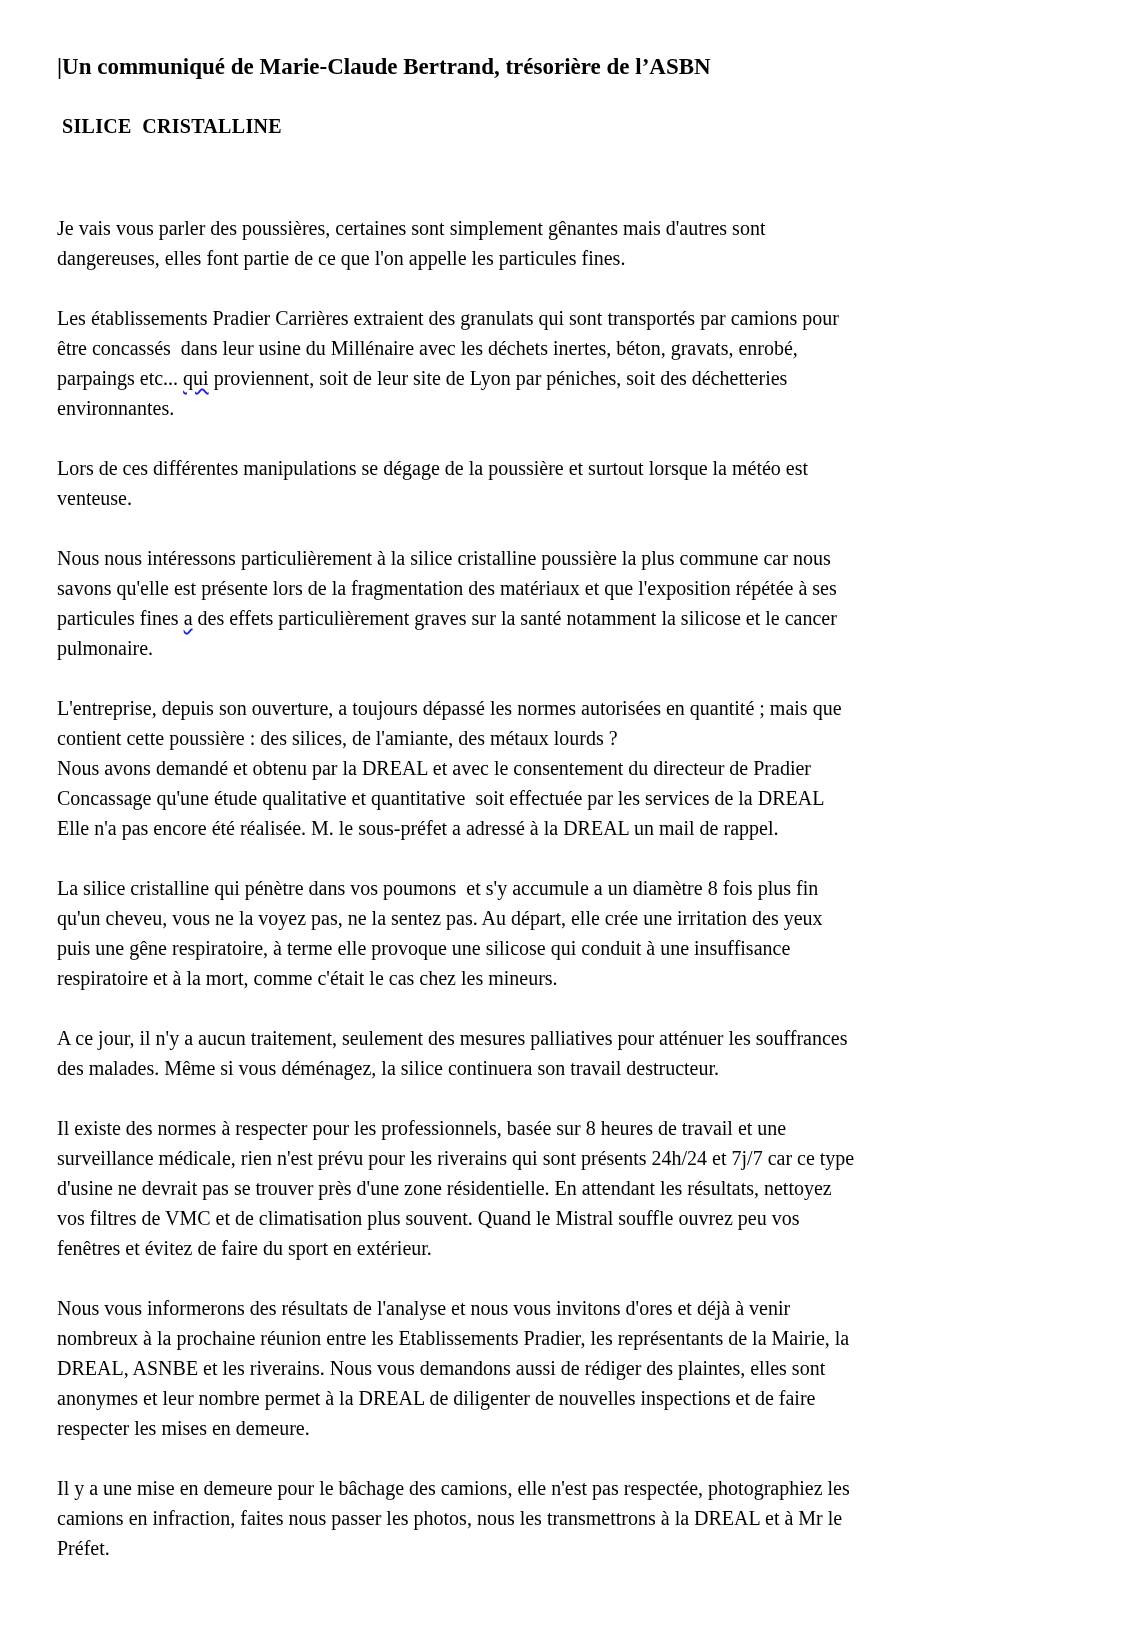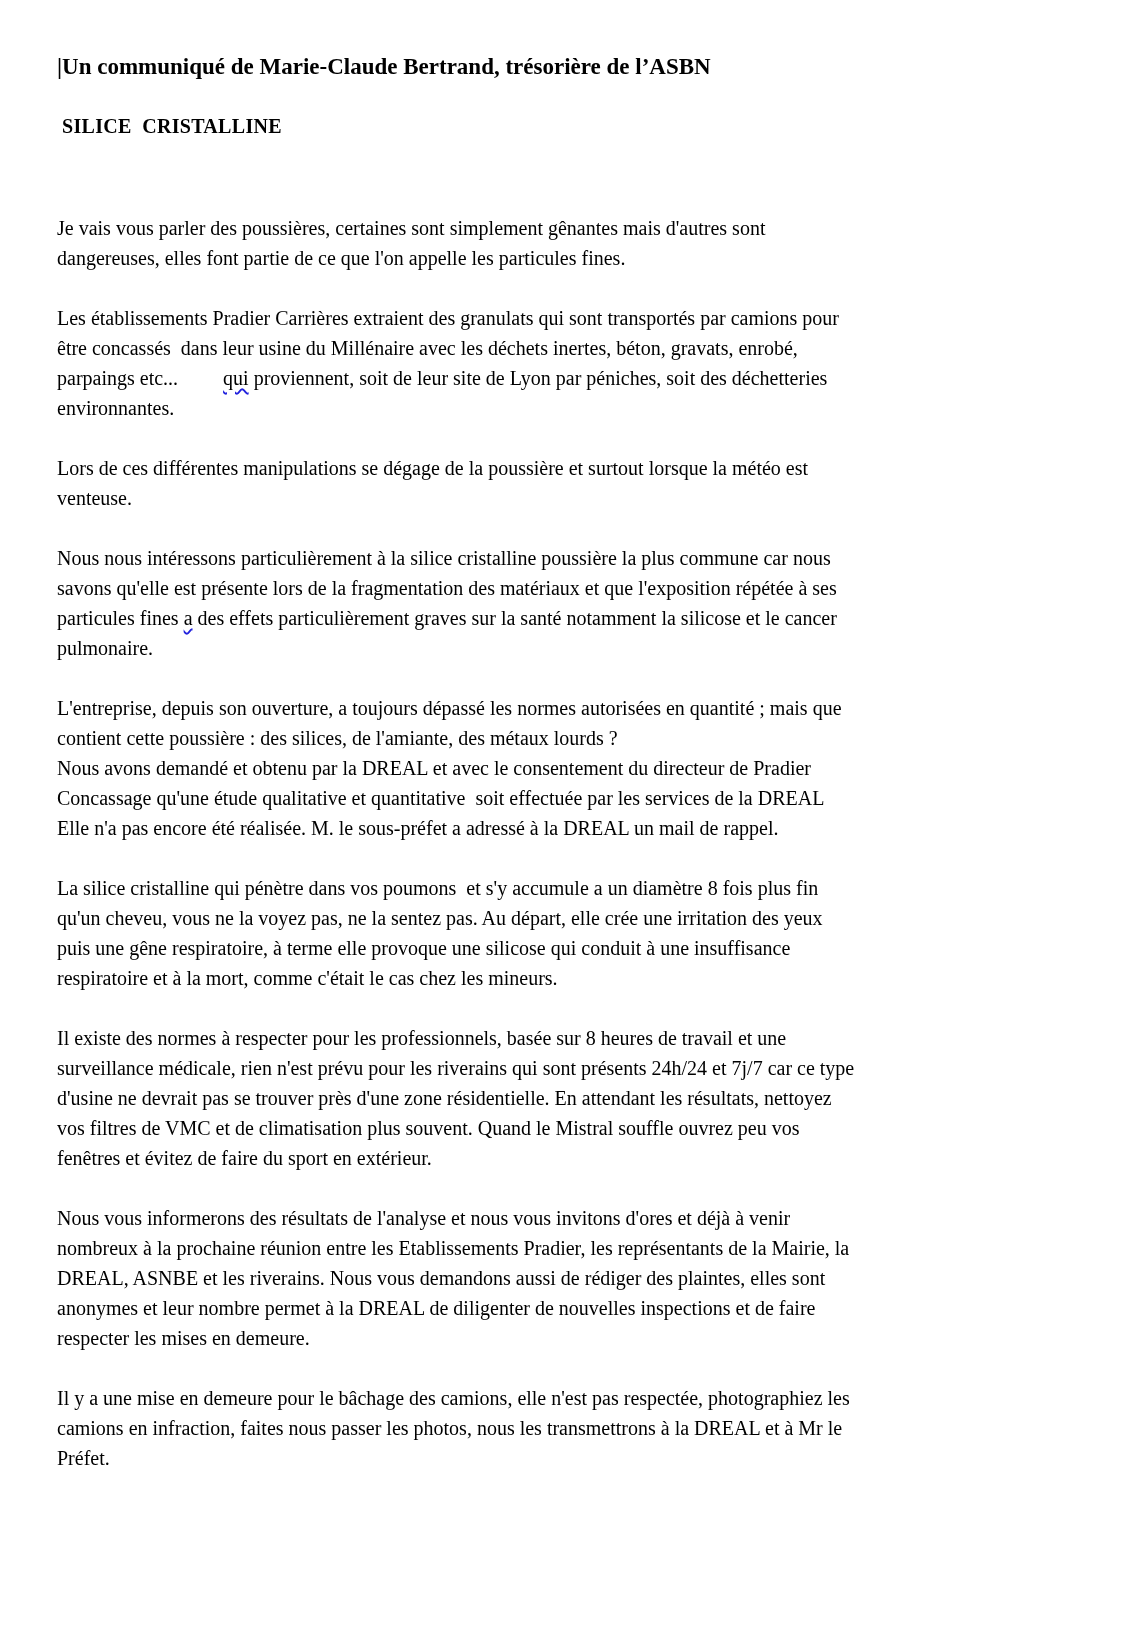--- a/index.html
+++ b/index.html
@@ -50,37 +50,39 @@
 <body>
 
 <div class="page">
   <div class="doc-header">|Un communiqué de Marie-Claude Bertrand, trésorière de l’ASBN</div>
   <div class="doc-title">SILICE  CRISTALLINE</div>
   <div class="doc-body" id="doc-body">
       <p class="para"><span>Je vais vous parler des poussières, certaines sont simplement gênantes mais d'autres sont
 dangereuses, elles font partie de ce que l'on appelle les particules fines.</span></p>
       <p class="para"><span>Les établissements Pradier Carrières extraient des granulats qui sont transportés par camions pour
 être concassés  dans leur usine du Millénaire avec les déchets inertes, béton, gravats, enrobé,
-parpaings etc... </span><span class="squiggle" style="text-decoration-color: rgb(34, 34, 221); margin-left: 40px;">qui</span><span> proviennent, soit de leur site de Lyon par péniches, soit des déchetteries
+parpaings etc... </span><span class="squiggle" style="text-decoration-color: rgb(34, 34, 221);">qui</span><span> proviennent, soit de leur site de Lyon par péniches, soit des déchetteries
 environnantes.</span></p>
       <p class="para"><span>Lors de ces différentes manipulations se dégage de la poussière et surtout lorsque la météo est
 venteuse.</span></p>
       <p class="para"><span>Nous nous intéressons particulièrement à la silice cristalline poussière la plus commune car nous
 savons qu'elle est présente lors de la fragmentation des matériaux et que l'exposition répétée à ses
 particules fines </span><span class="squiggle" style="text-decoration-color: rgb(34, 34, 221);">a</span><span> des effets particulièrement graves sur la santé notamment la silicose et le cancer
 pulmonaire.</span></p>
       <p class="para"><span>L'entreprise, depuis son ouverture, a toujours dépassé les normes autorisées en quantité ; mais que
 contient cette poussière : des silices, de l'amiante, des métaux lourds ?
 Nous avons demandé et obtenu par la DREAL et avec le consentement du directeur de Pradier
 Concassage qu'une étude qualitative et quantitative  soit effectuée par les services de la DREAL
 Elle n'a pas encore été réalisée. M. le sous-préfet a adressé à la DREAL un mail de rappel.</span></p>
       <p class="para"><span>La silice cristalline qui pénètre dans vos poumons  et s'y accumule a un diamètre 8 fois plus fin
 qu'un cheveu, vous ne la voyez pas, ne la sentez pas. Au départ, elle crée une irritation des yeux
 puis une gêne respiratoire, à terme elle provoque une silicose qui conduit à une insuffisance
 respiratoire et à la mort, comme c'était le cas chez les mineurs.</span></p>
+      <p class="para"><span>A ce jour, il n'y a aucun traitement, seulement des mesures palliatives pour atténuer les souffrances
+des malades. Même si vous déménagez, la silice continuera son travail destructeur.</span></p>
       <p class="para"><span>Il existe des normes à respecter pour les professionnels, basée sur 8 heures de travail et une
 surveillance médicale, rien n'est prévu pour les riverains qui sont présents 24h/24 et 7j/7 car ce type
 d'usine ne devrait pas se trouver près d'une zone résidentielle. En attendant les résultats, nettoyez
 vos filtres de VMC et de climatisation plus souvent. Quand le Mistral souffle ouvrez peu vos
 fenêtres et évitez de faire du sport en extérieur.</span></p>
       <p class="para"><span>Nous vous informerons des résultats de l'analyse et nous vous invitons d'ores et déjà à venir
 nombreux à la prochaine réunion entre les Etablissements Pradier, les représentants de la Mairie, la
 DREAL, ASNBE et les riverains. Nous vous demandons aussi de rédiger des plaintes, elles sont
 anonymes et leur nombre permet à la DREAL de diligenter de nouvelles inspections et de faire
 respecter les mises en demeure.</span></p>

